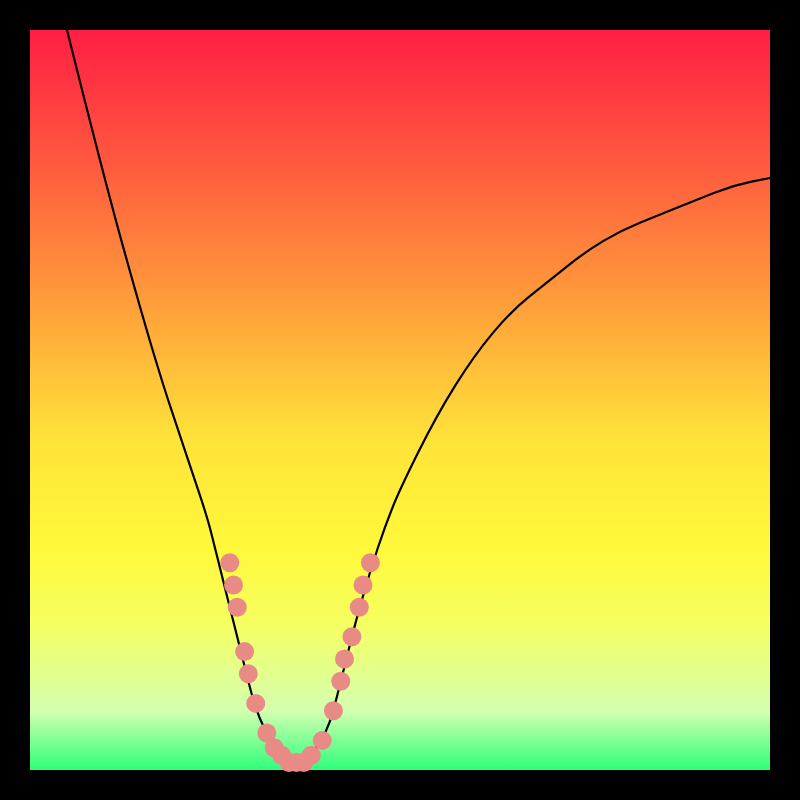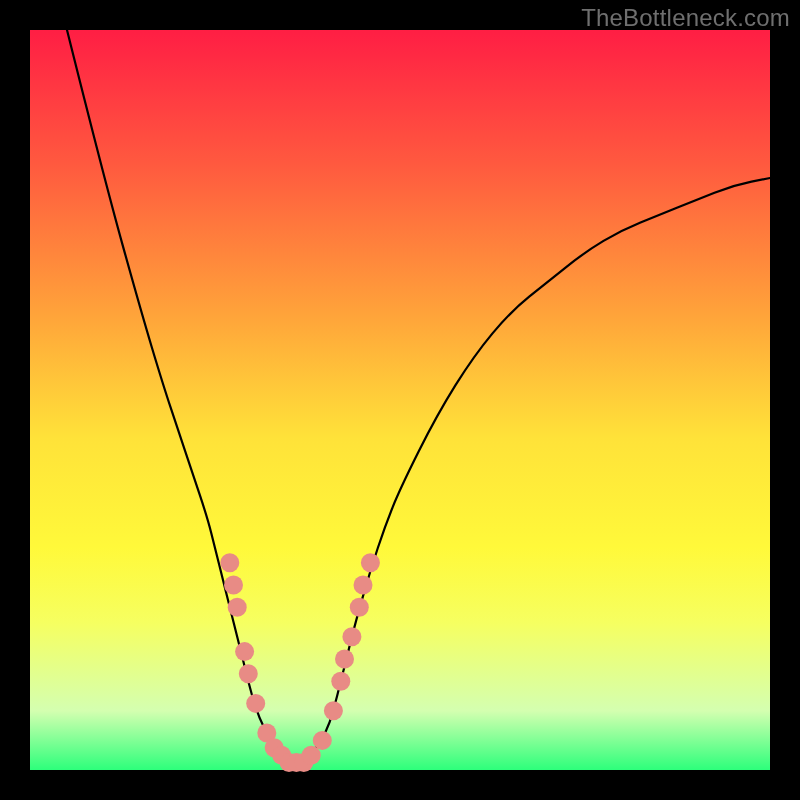--- a/index.html
+++ b/index.html
@@ -80,14 +80,13 @@
         <circle cx="303.4" cy="680.8" r="9.5" fill="#e88b85"></circle>
         <circle cx="310.8" cy="651.2" r="9.5" fill="#e88b85"></circle>
         <circle cx="314.5" cy="629" r="9.5" fill="#e88b85"></circle>
         <circle cx="321.9" cy="606.8" r="9.5" fill="#e88b85"></circle>
         <circle cx="329.3" cy="577.2" r="9.5" fill="#e88b85"></circle>
         <circle cx="333" cy="555" r="9.5" fill="#e88b85"></circle>
         <circle cx="340.40000000000003" cy="532.8" r="9.5" fill="#e88b85"></circle>
       </g>
   </svg>
 
-  <div class="watermark">TheBottleneck.com</div>
 </div>
 
 </body></html>

